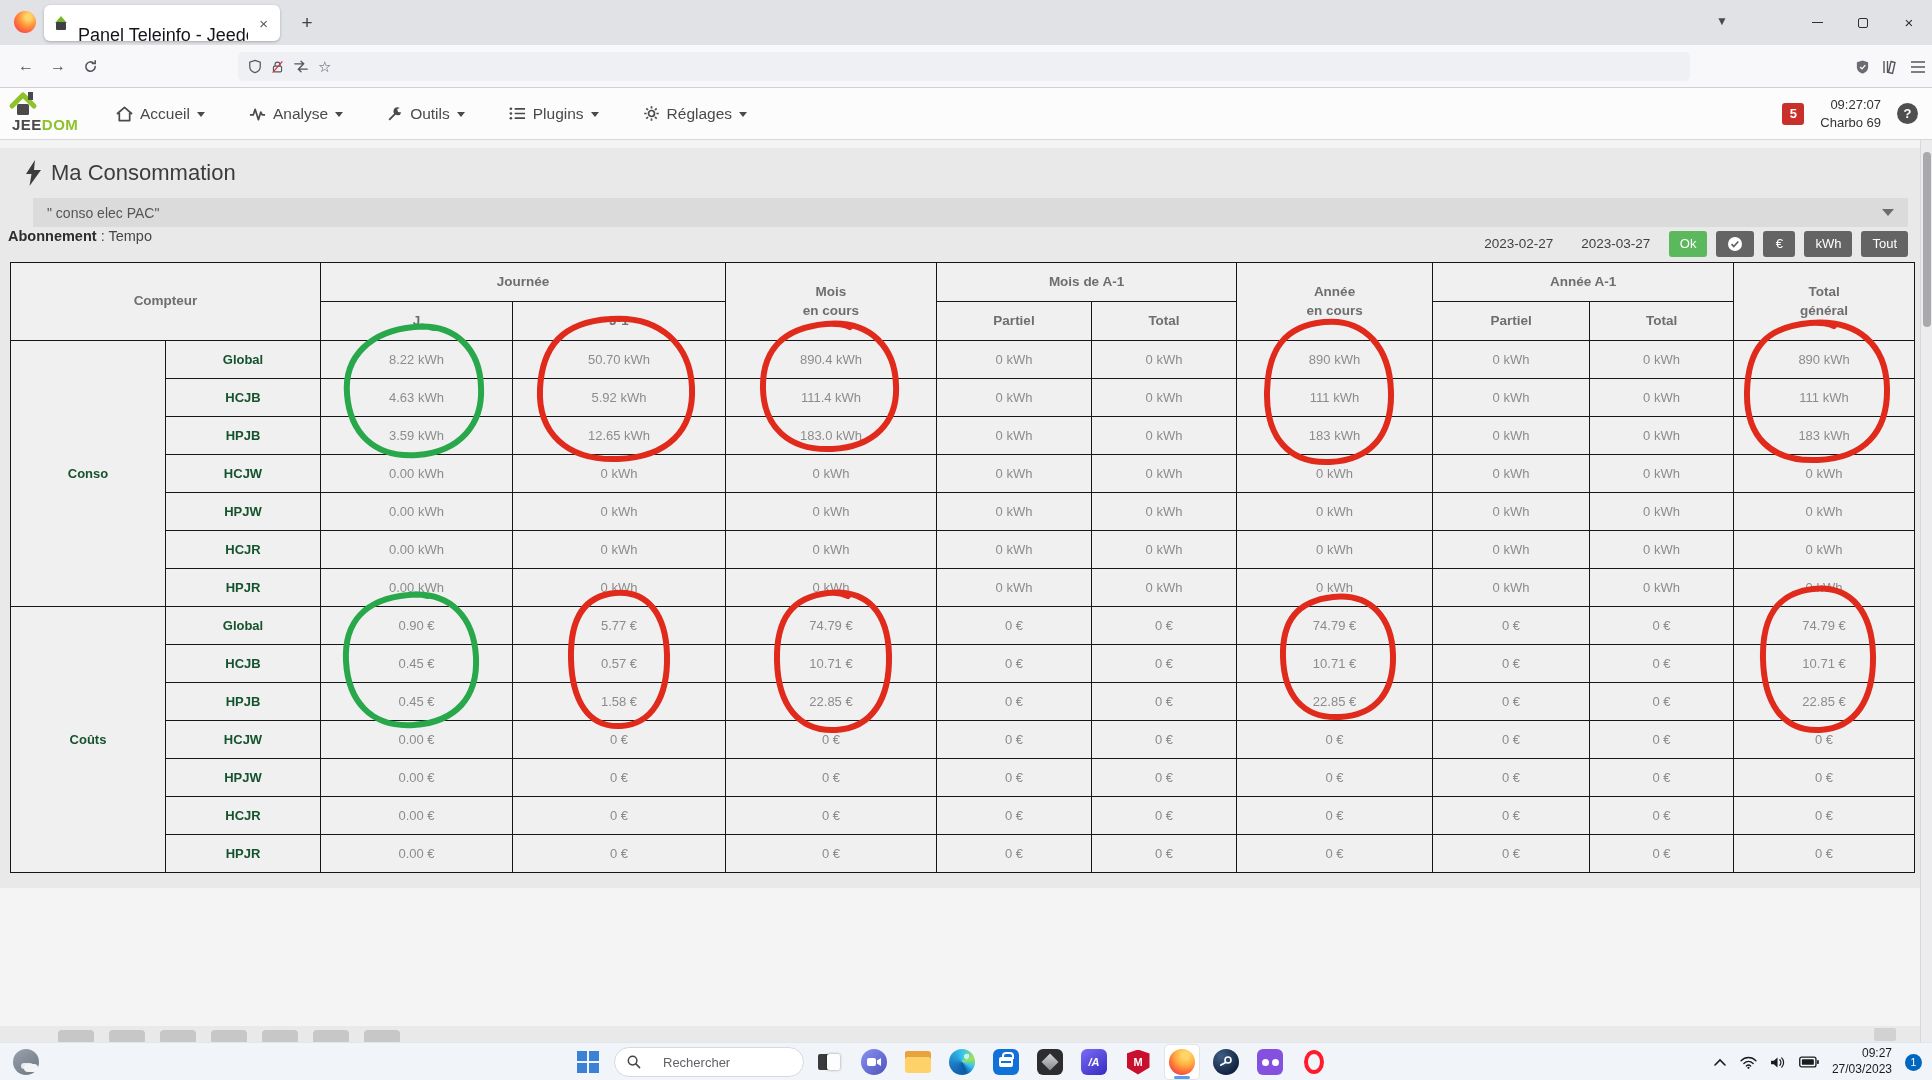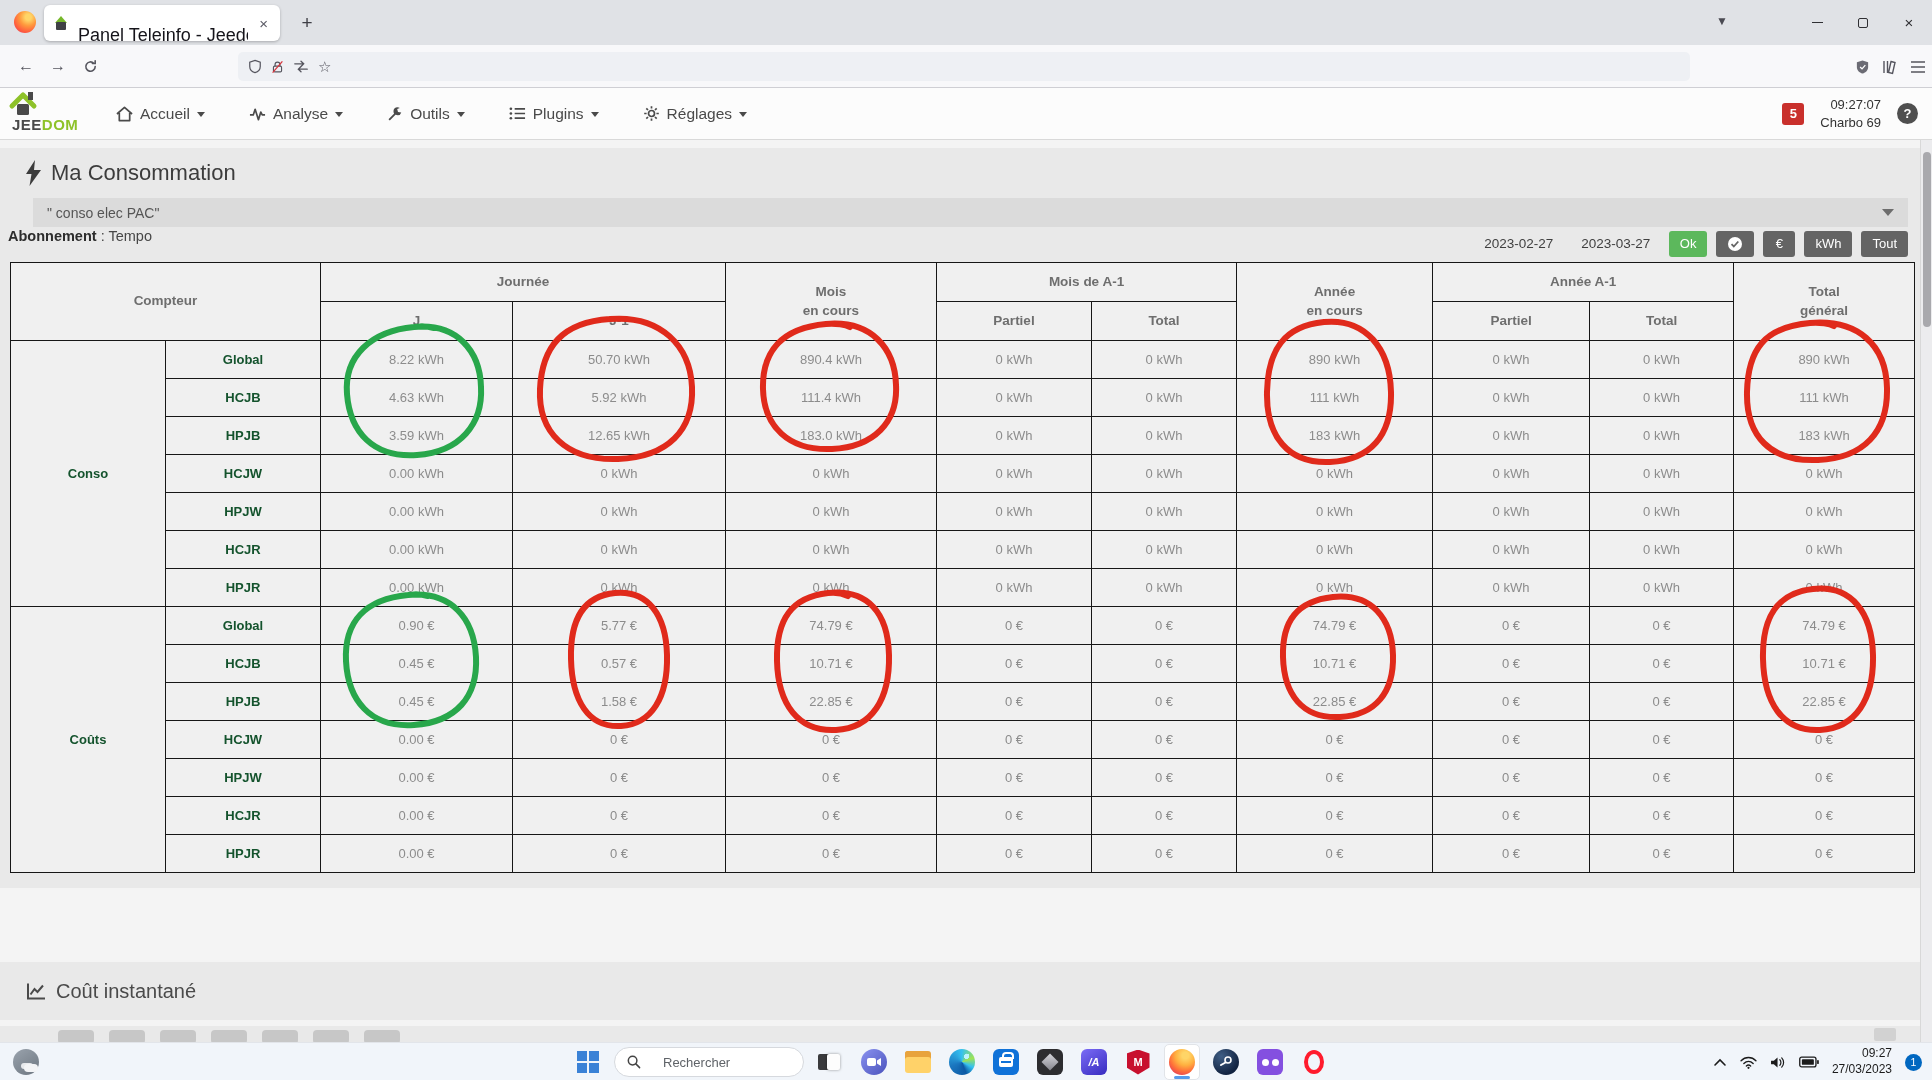--- a/index.html
+++ b/index.html
@@ -486,29 +486,20 @@
             <td>0 €</td>
             <td>0 €</td>
             <td>0 €</td>
             <td>0 €</td>
           </tr>
         </tbody>
     </table>
   </div>
 
 
-  <div class="widget w-cost">
-    <div class="sec-title">
-      <svg width="20" height="18" viewBox="0 0 20 18">
-          <path d="M2 1 V16 H19" fill="none" stroke="#4a4a4a" stroke-width="2"></path>
-          <path d="M4.5 12 L8.5 6.5 L11.5 9.5 L17 3" fill="none" stroke="#4a4a4a" stroke-width="2"></path>
-        </svg>
-      <span>Coût instantané</span>
-    </div>
-  </div>
 
   <div class="widget w-partial">
     <div class="stub-row">
       <span class="stub"></span>
       <span class="stub"></span>
       <span class="stub"></span>
       <span class="stub"></span>
       <span class="stub"></span>
       <span class="stub"></span>
       <span class="stub"></span>

